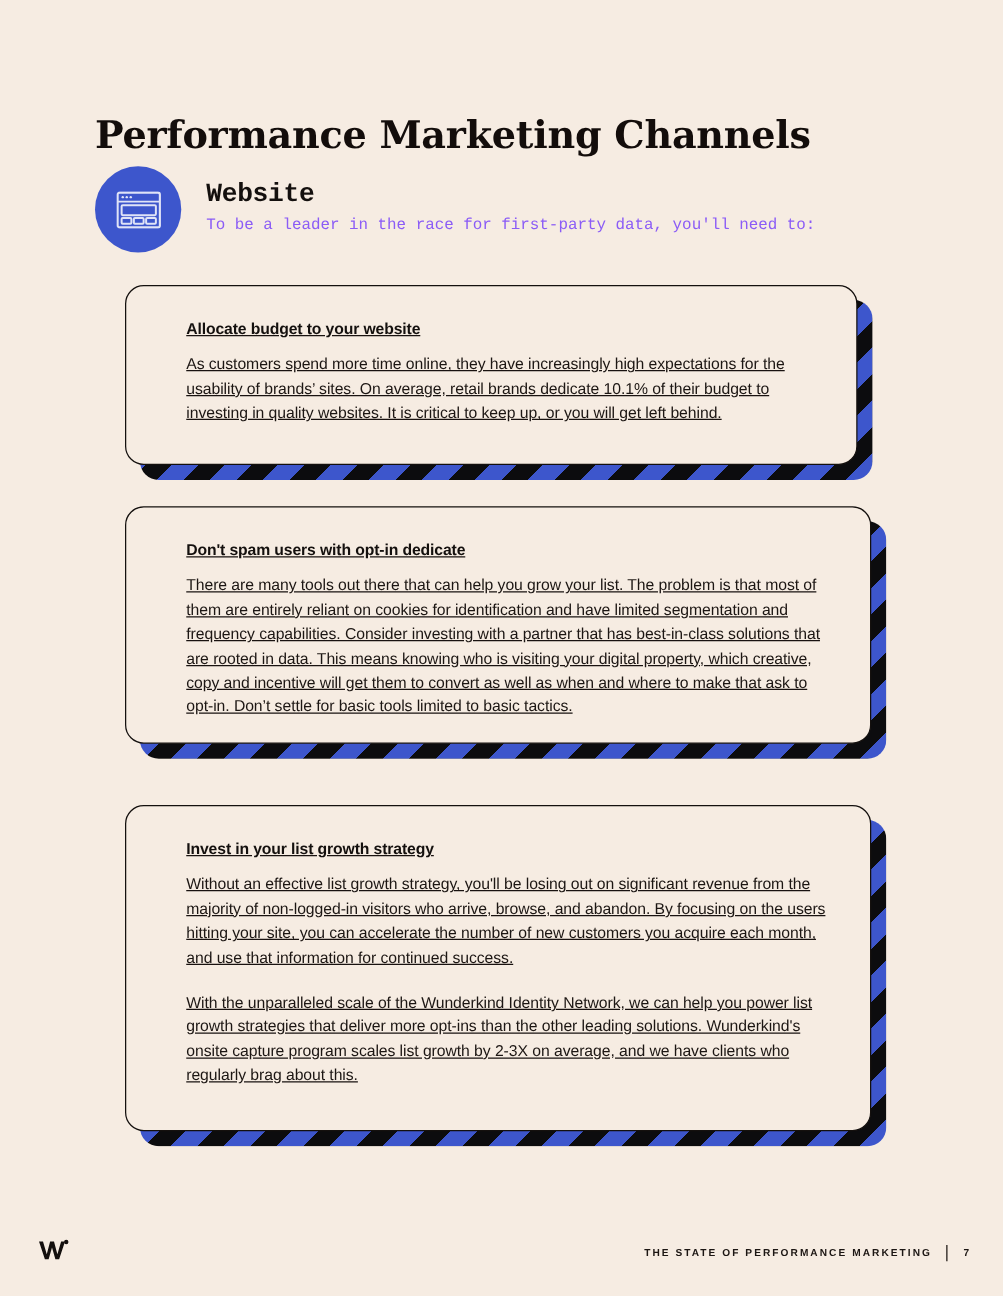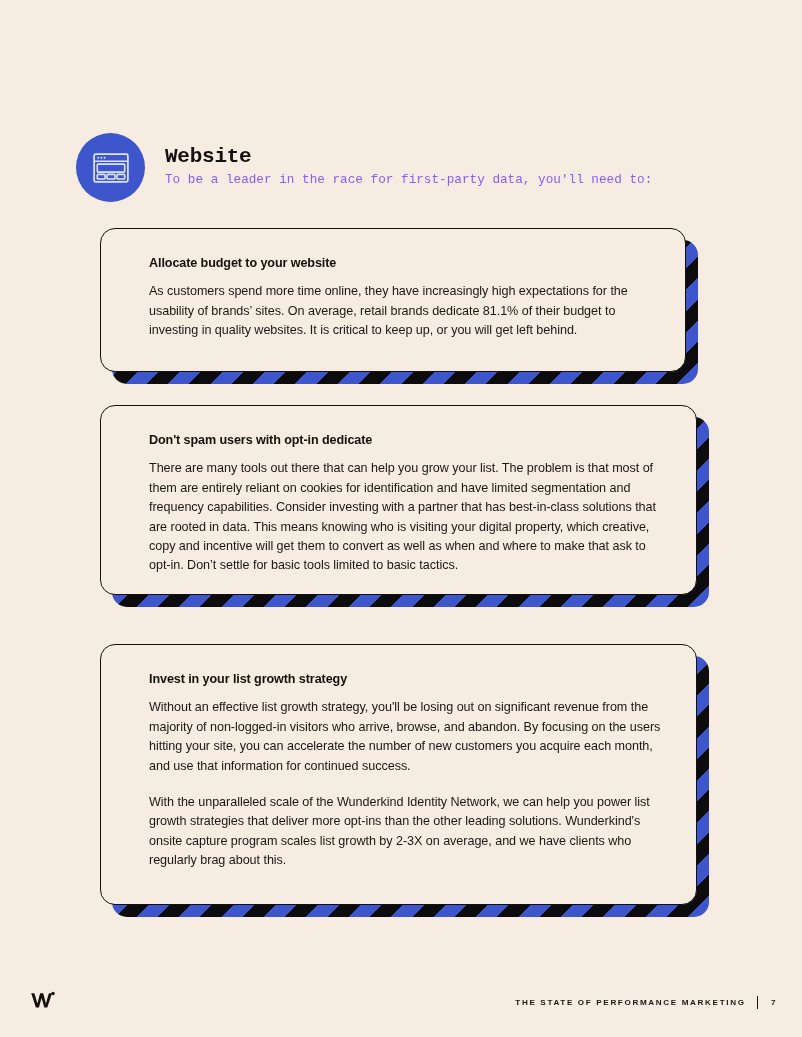--- a/index.html
+++ b/index.html
@@ -78,20 +78,21 @@
     font-size: 12.7px;
     font-weight: 400;
     color: #8b5cf6;
     line-height: 1.3;
     margin: 0;
   }
 
   
   .card-wrap {
     position: absolute;
+    text-decoration: underline;
   }
   .card-shadow {
     position: absolute;
     left: 12px;
     top: 12px;
     right: -12px;
     bottom: -12px;
     border-radius: 15px;
     background-color: #0c0c0e;
     background-image: repeating-linear-gradient(
@@ -182,20 +183,21 @@
   }
   .footer-page-num {
     letter-spacing: 0.6px;
   }
 </style>
 </head>
 <body>
 
 <div class="page">
 
+  <h1 class="page-title">Performance Marketing Channels</h1>
 
   <div class="channel-head">
     <div class="channel-icon-circle">
       <svg width="36" height="30" viewBox="0 0 36 30" fill="none">
         <rect x="1.1" y="1.1" width="33.8" height="27.8" rx="1.6" stroke="#dfe3f7" stroke-width="1.7"></rect>
         <line x1="1.1" y1="8.3" x2="34.9" y2="8.3" stroke="#dfe3f7" stroke-width="1.5"></line>
         <circle cx="5.2" cy="4.7" r="0.95" fill="#dfe3f7"></circle>
         <circle cx="8.4" cy="4.7" r="0.95" fill="#dfe3f7"></circle>
         <circle cx="11.6" cy="4.7" r="0.95" fill="#dfe3f7"></circle>
         <rect x="4.3" y="11.1" width="27.4" height="8" rx="0.9" stroke="#dfe3f7" stroke-width="1.6"></rect>
@@ -207,21 +209,21 @@
     <div class="channel-text">
       <p class="channel-name">Website</p>
       <p class="channel-sub">To be a leader in the race for first-party data, you'll need to:</p>
     </div>
   </div>
 
   <div class="card-wrap" id="card-1">
     <div class="card-shadow"></div>
     <div class="card">
       <p class="card-title">Allocate budget to your website</p>
-      <p class="card-para">As customers spend more time online, they have increasingly high expectations for the usability of brands’ sites. On average, retail brands dedicate 81.1% of their budget to investing in quality websites. It is critical to keep up, or you will get left behind.</p>
+      <p class="card-para">As customers spend more time online, they have increasingly high expectations for the usability of brands’ sites. On average, retail brands dedicate 10.1% of their budget to investing in quality websites. It is critical to keep up, or you will get left behind.</p>
     </div>
   </div>
 
   <div class="card-wrap" id="card-2">
     <div class="card-shadow"></div>
     <div class="card">
       <p class="card-title">Don't spam users with opt-in dedicate</p>
       <p class="card-para">There are many tools out there that can help you grow your list. The problem is that most of them are entirely reliant on cookies for identification and have limited segmentation and frequency capabilities. Consider investing with a partner that has best-in-class solutions that are rooted in data. This means knowing who is visiting your digital property, which creative, copy and incentive will get them to convert as well as when and where to make that ask to opt-in.  Don’t settle for basic tools limited to basic tactics.</p>
     </div>
   </div>

